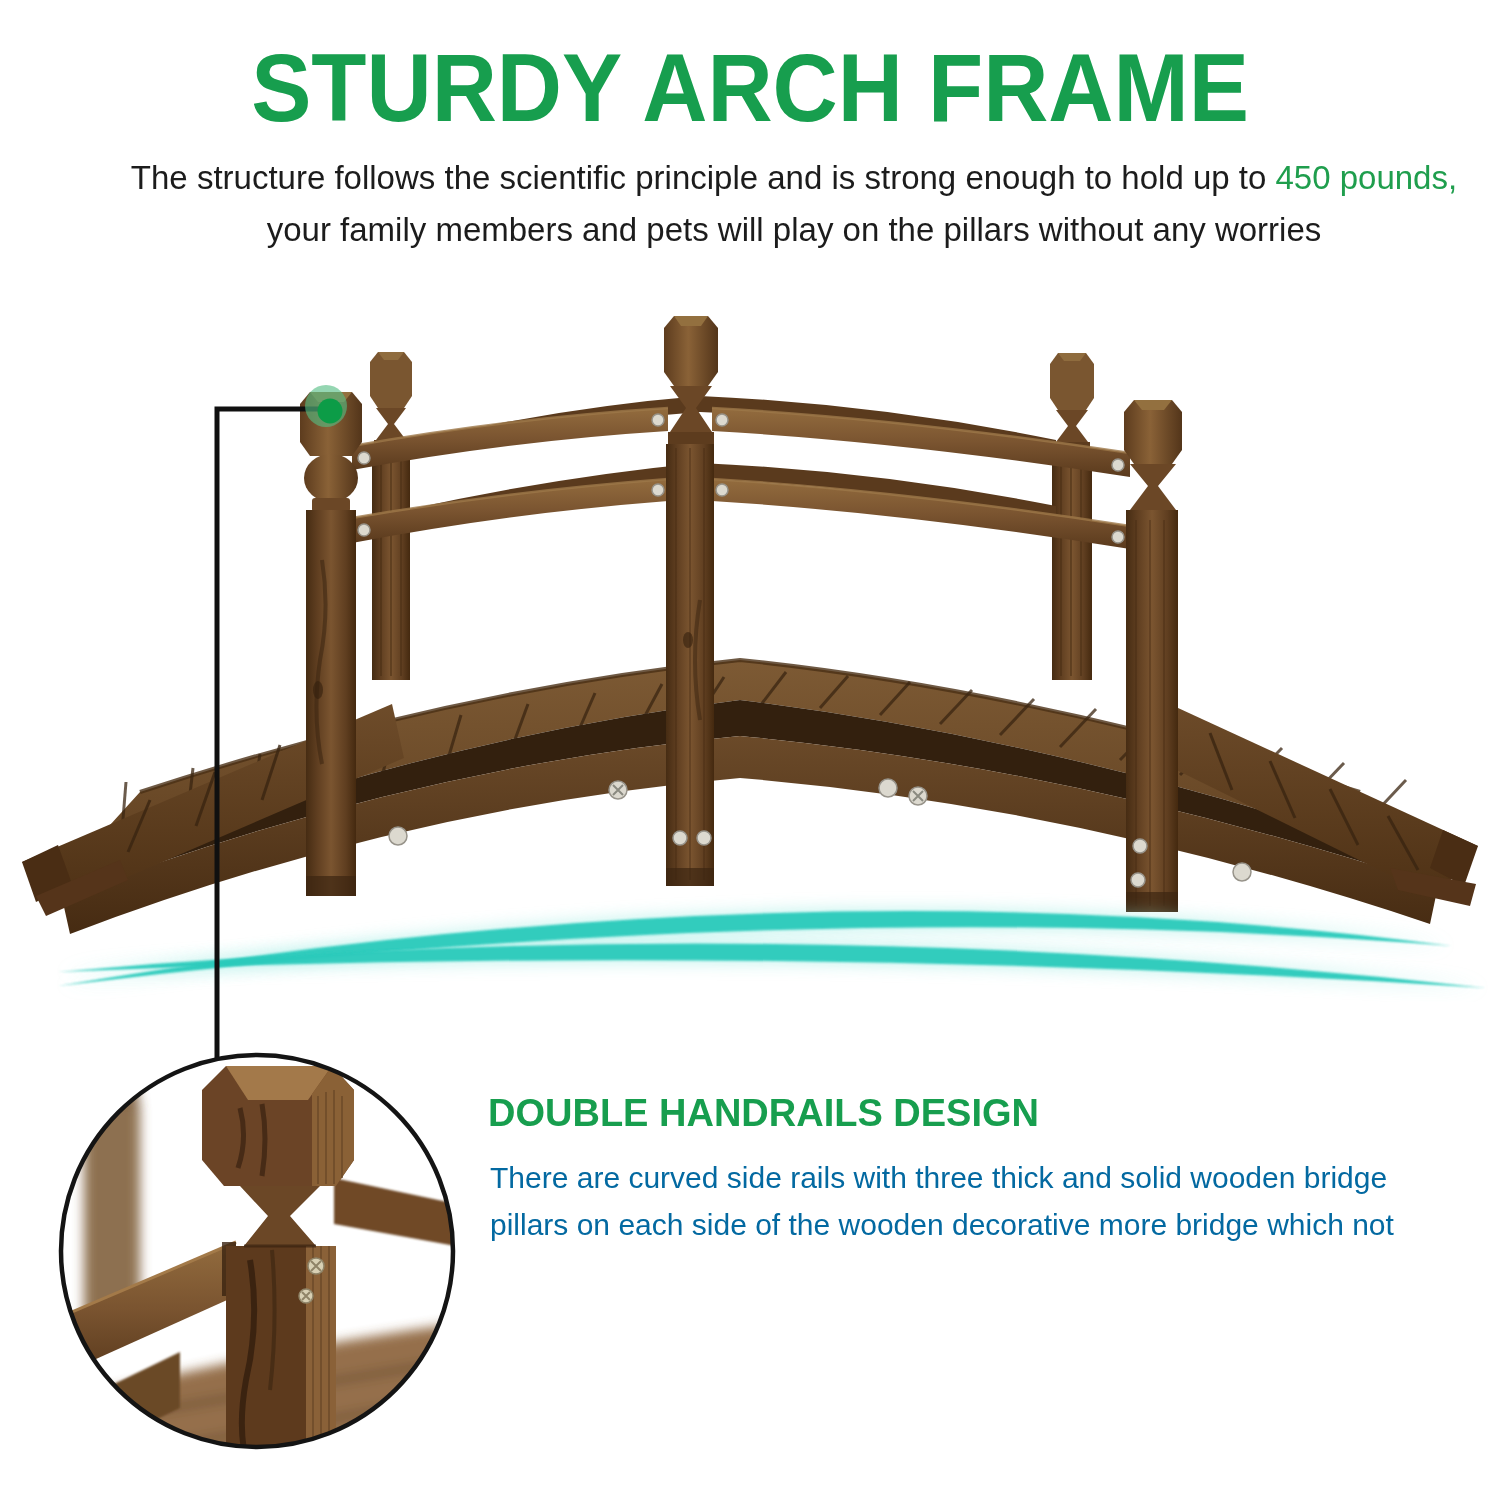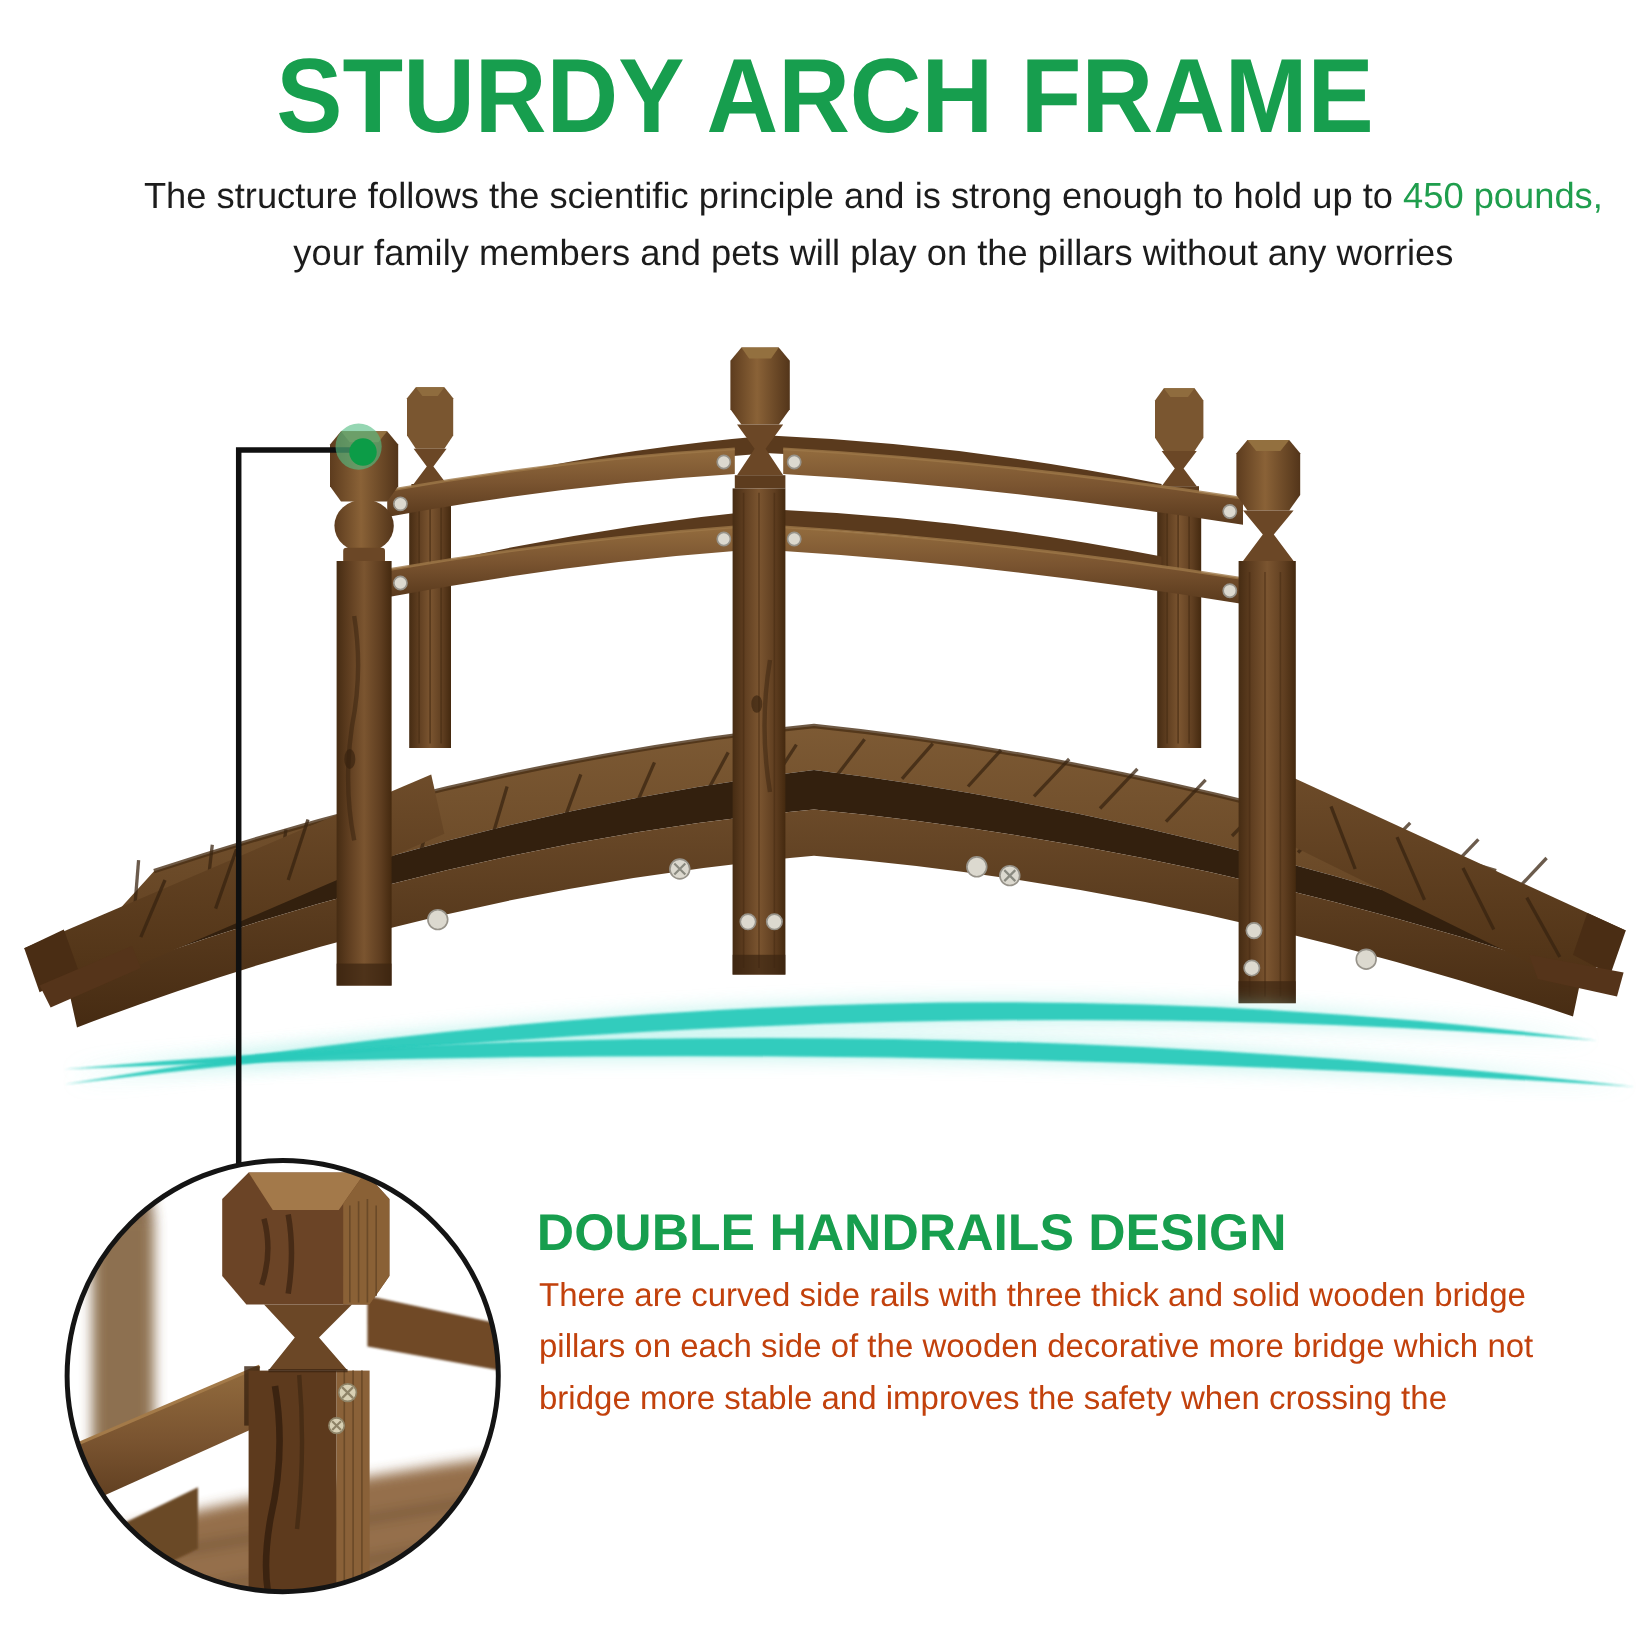--- a/index.html
+++ b/index.html
@@ -16,25 +16,25 @@
   .subtitle{
     left:0;top:152px;width:1500px;text-align:center;
     font-size:33px;line-height:52px;color:#1c1c1c;padding-left:44px;
   }
   .subtitle .hl{color:#1f9e4d;}
   
   .figure-svg{left:0;top:0;width:1500px;height:1500px;}
   
   .section-heading{
     left:488px;top:1092px;margin:0;
-    font-size:47px;font-weight:bold;color:#179e4e;white-space:nowrap;
+    font-size:38px;font-weight:bold;color:#179e4e;white-space:nowrap;
   }
   .section-body{
     left:490px;top:1154px;width:980px;
-    font-size:30px;line-height:47px;color:#c2410c;
+    font-size:30px;line-height:47px;color:#0369a1;
   }
   .section-body div{white-space:nowrap;}
 </style>
 </head>
 <body>
 
 <h1 class="abs title">STURDY ARCH FRAME</h1>
 
 <div class="abs subtitle">
   <span>The structure follows the scientific principle and is strong enough to hold up to </span><span class="hl">450 pounds,</span><br>
@@ -315,14 +315,13 @@
       </g>
     </g>
     <circle cx="257" cy="1251" r="196" fill="none" stroke="#141414" stroke-width="4.5"></circle>
   </g>
 </svg>
 
 <h2 class="abs section-heading">DOUBLE HANDRAILS DESIGN</h2>
 <div class="abs section-body">
   <div>There are curved side rails with three thick and solid wooden bridge</div>
   <div>pillars on each side of the wooden decorative more bridge which not</div>
-  <div>bridge more stable and improves the safety when crossing the</div>
 </div>
 
 </body></html>

